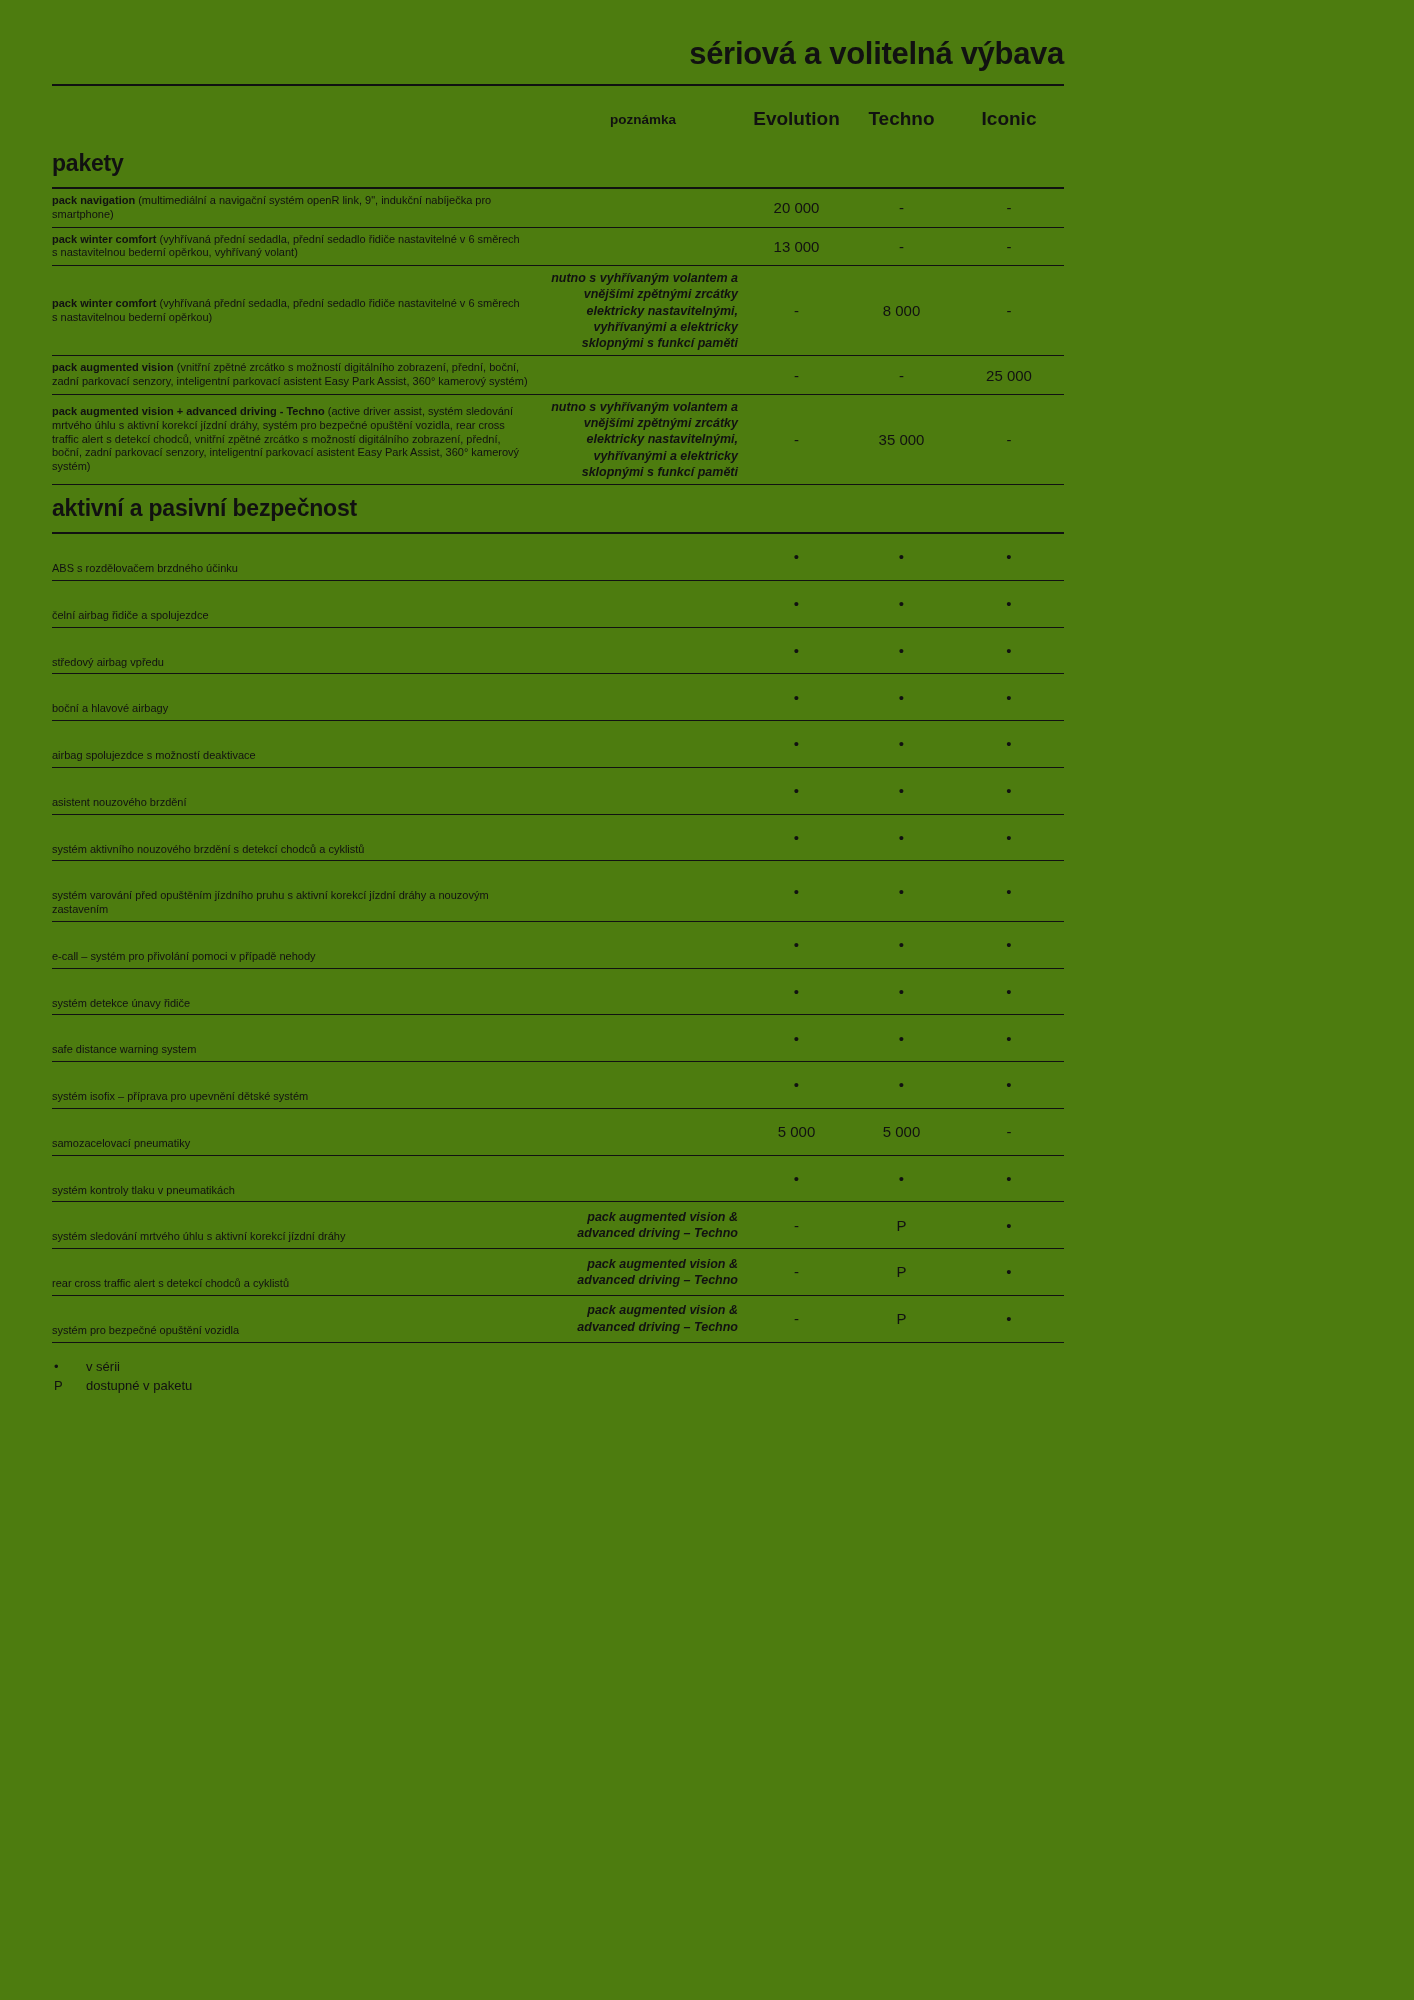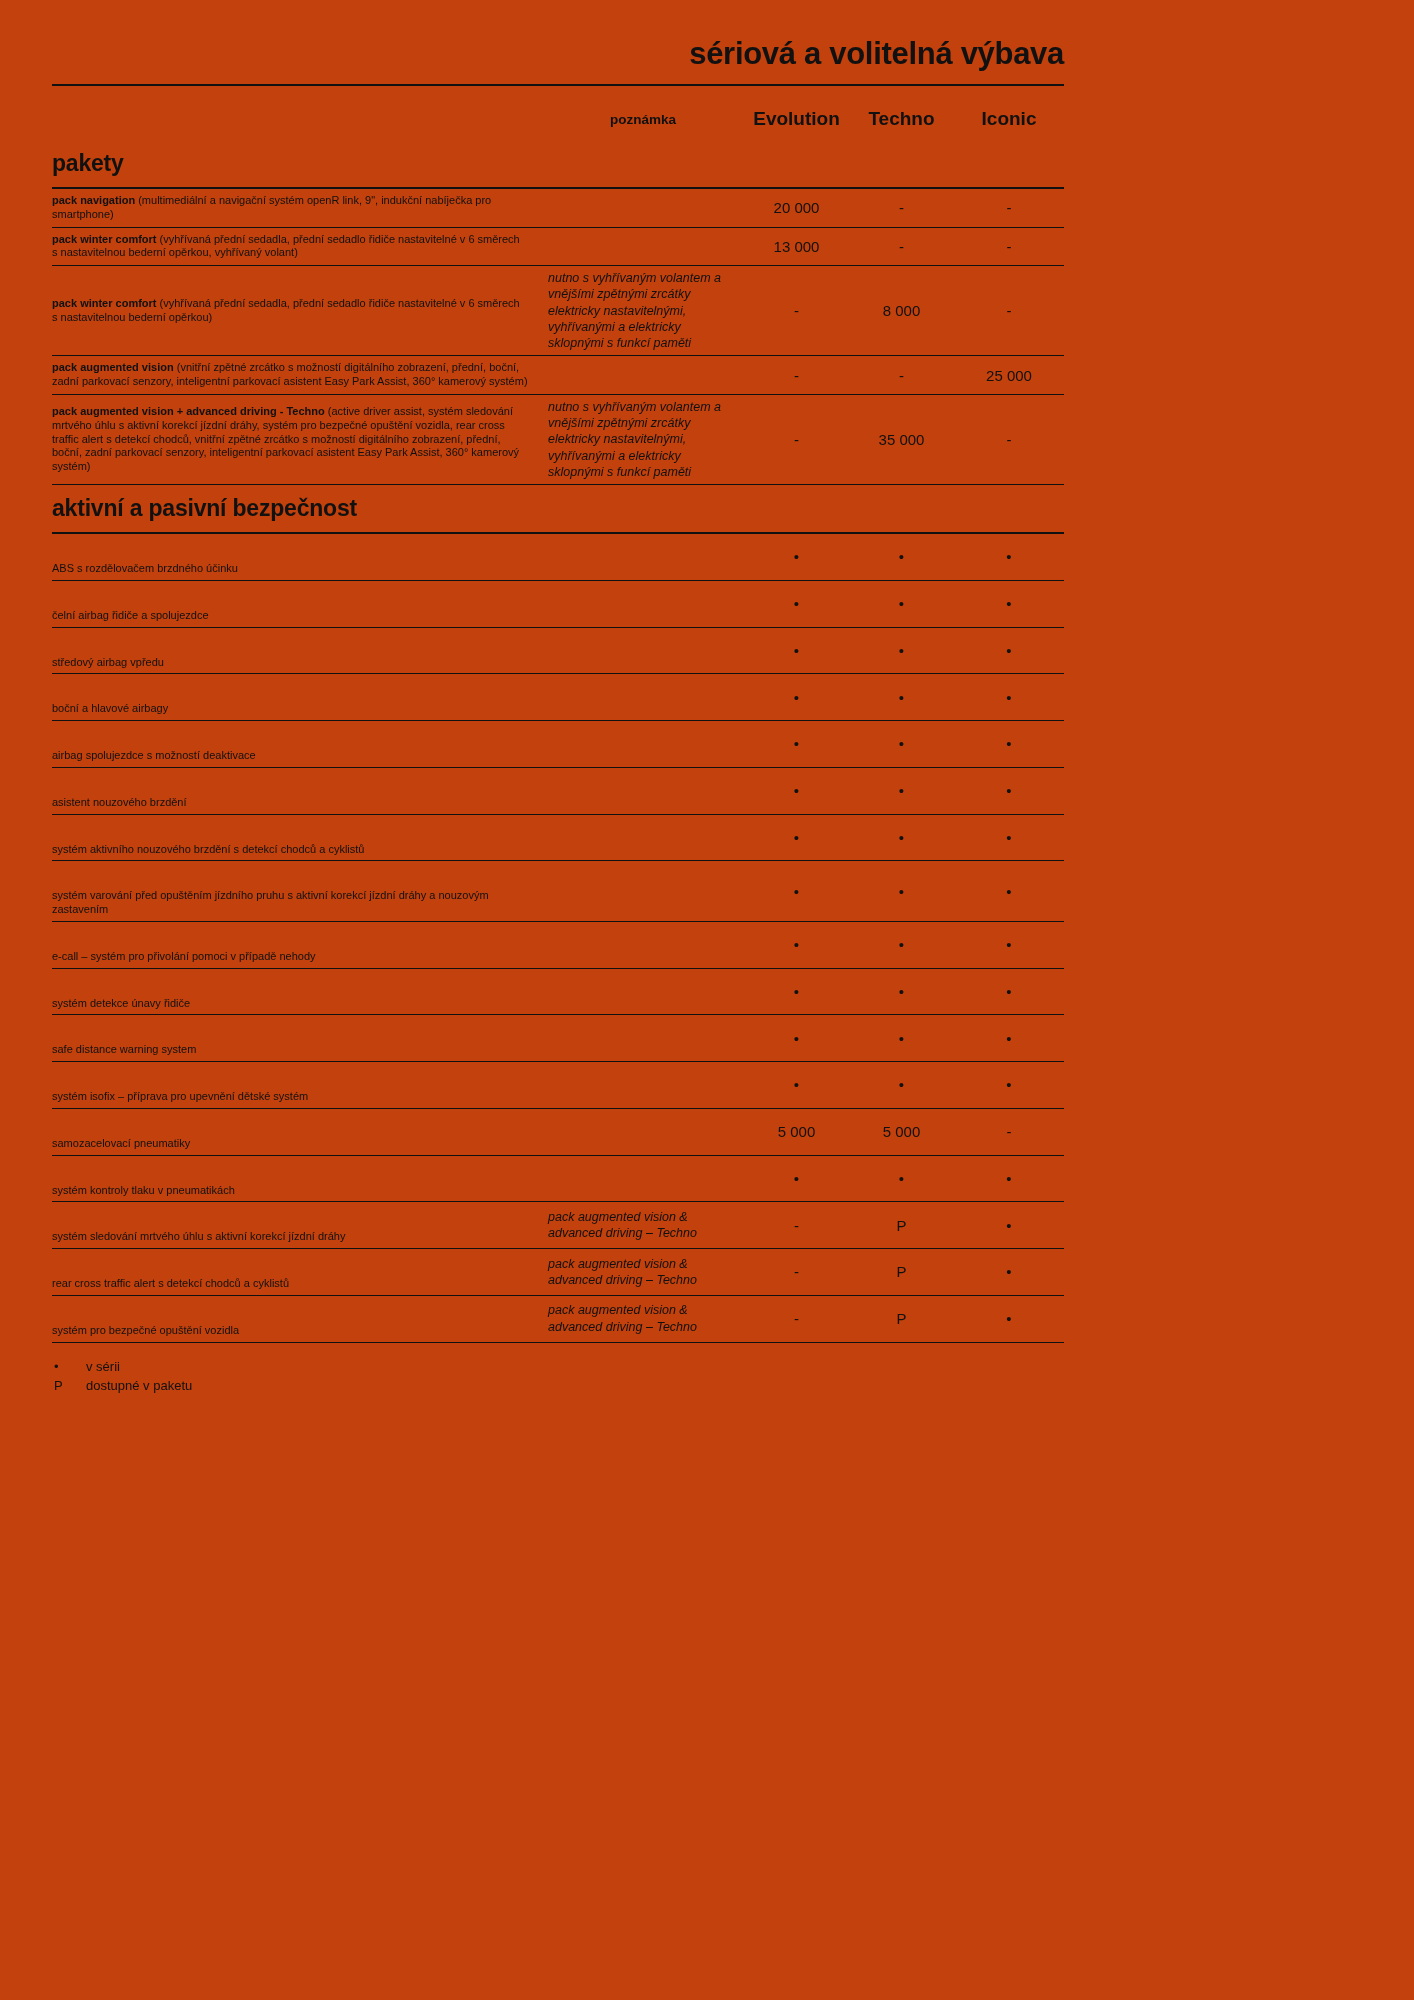--- a/index.html
+++ b/index.html
@@ -5,21 +5,21 @@
   * { box-sizing: border-box; margin: 0; padding: 0; }
   html, body { background: #ffffff; }
   body {
     font-family: "Liberation Sans", "DejaVu Sans", sans-serif;
     color: #111111;
   }
   .page {
     position: relative;
     width: 1414px;
     height: 2000px;
-    background: #c2410c;
+    background: #4d7c0f;
     overflow: hidden;
   }
   .content {
     position: absolute;
     left: 52px;
     top: 0;
     width: 1012px;
   }
   .doc-title {
     padding-top: 36px;
@@ -66,23 +66,24 @@
   .cell.label {
     padding: 5px 14px 5px 0;
     font-size: 11px;
     line-height: 1.25;
     align-self: center;
   }
   .cell.note {
     font-style: italic;
     font-size: 12.5px;
     line-height: 1.3;
-    text-align: left;
+    text-align: right;
     align-self: center;
     padding: 4px 6px;
+    font-weight: bold;
   }
   .cell.val {
     text-align: center;
     align-self: center;
     font-size: 15px;
   }
   .b { font-weight: 700; }
   .safety .cell.label { padding-top: 4px; padding-bottom: 4px; margin-top: 24px; }
   .legend {
     margin-top: 14px;

